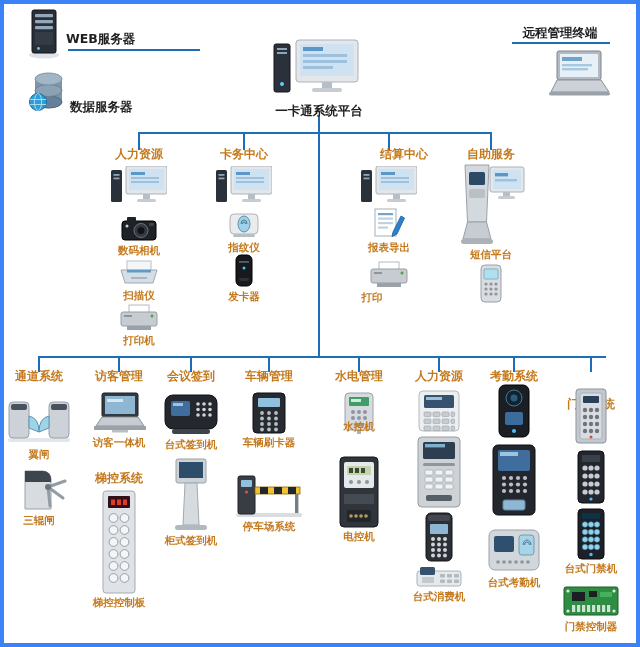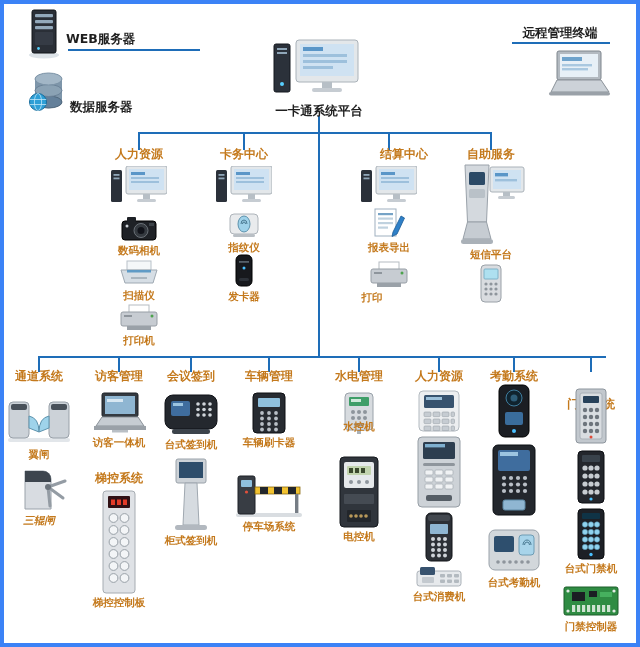--- a/index.html
+++ b/index.html
@@ -258,21 +258,21 @@
         <path d="M14 5 h18 a8 8 0 0 1 8 8 v30 h-26 Z" fill="#d8dce1" stroke="#9aa2aa"></path>
         <path d="M14 5 h18 a8 8 0 0 1 8 8 v3 h-26 Z" fill="#3d454e"></path>
         <g stroke="#949ca4" stroke-width="3" stroke-linecap="round">
           <line x1="37" y1="21" x2="54" y2="15"></line>
           <line x1="37" y1="21" x2="52" y2="32"></line>
           <line x1="37" y1="21" x2="39" y2="40"></line>
         </g>
         <circle cx="37" cy="21" r="3" fill="#6b737b"></circle>
       </svg>
     </div>
-    <div class="lbl dev" style="left: 0px; top: 510px; width: 70px; font-style: italic;">三辊闸</div>
+    <div class="lbl dev" style="left: 0px; top: 510px; width: 70px;">三辊闸</div>
     <div class="lbl hdr" style="left: 79px; top: 366px; width: 72px;">访客管理</div>
     <div class="icon" style="left: 86px; top: 388px; width: 58px; height: 42px;">
       <svg viewBox="0 0 58 42">
         <rect x="12" y="1" width="36" height="24" rx="2" fill="#343a41" stroke="#1c2127"></rect>
         <rect x="15" y="4" width="30" height="18" fill="#8fb6d2"></rect>
         <rect x="17" y="7" width="16" height="3" fill="#d7e7f2"></rect>
         <path d="M6 34 L12 25 H48 L54 34 Z" fill="#c6ccd2" stroke="#8b9299"></path>
         <rect x="4" y="34" width="52" height="4" fill="#9aa1a8"></rect>
         <rect x="22" y="38" width="16" height="2.5" fill="#b9bfc5"></rect>
       </svg>

